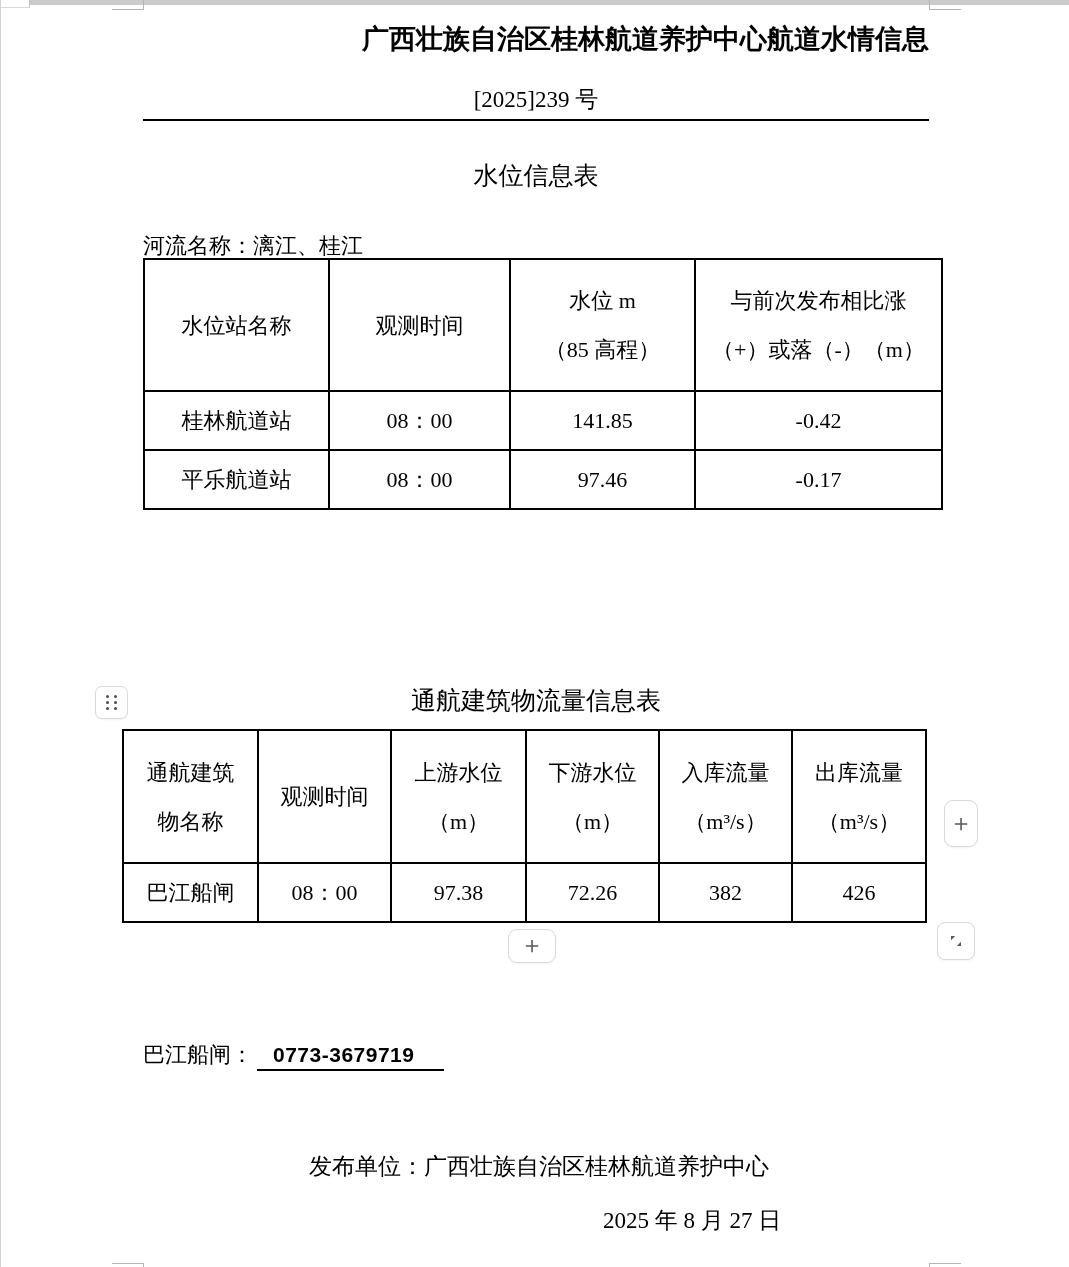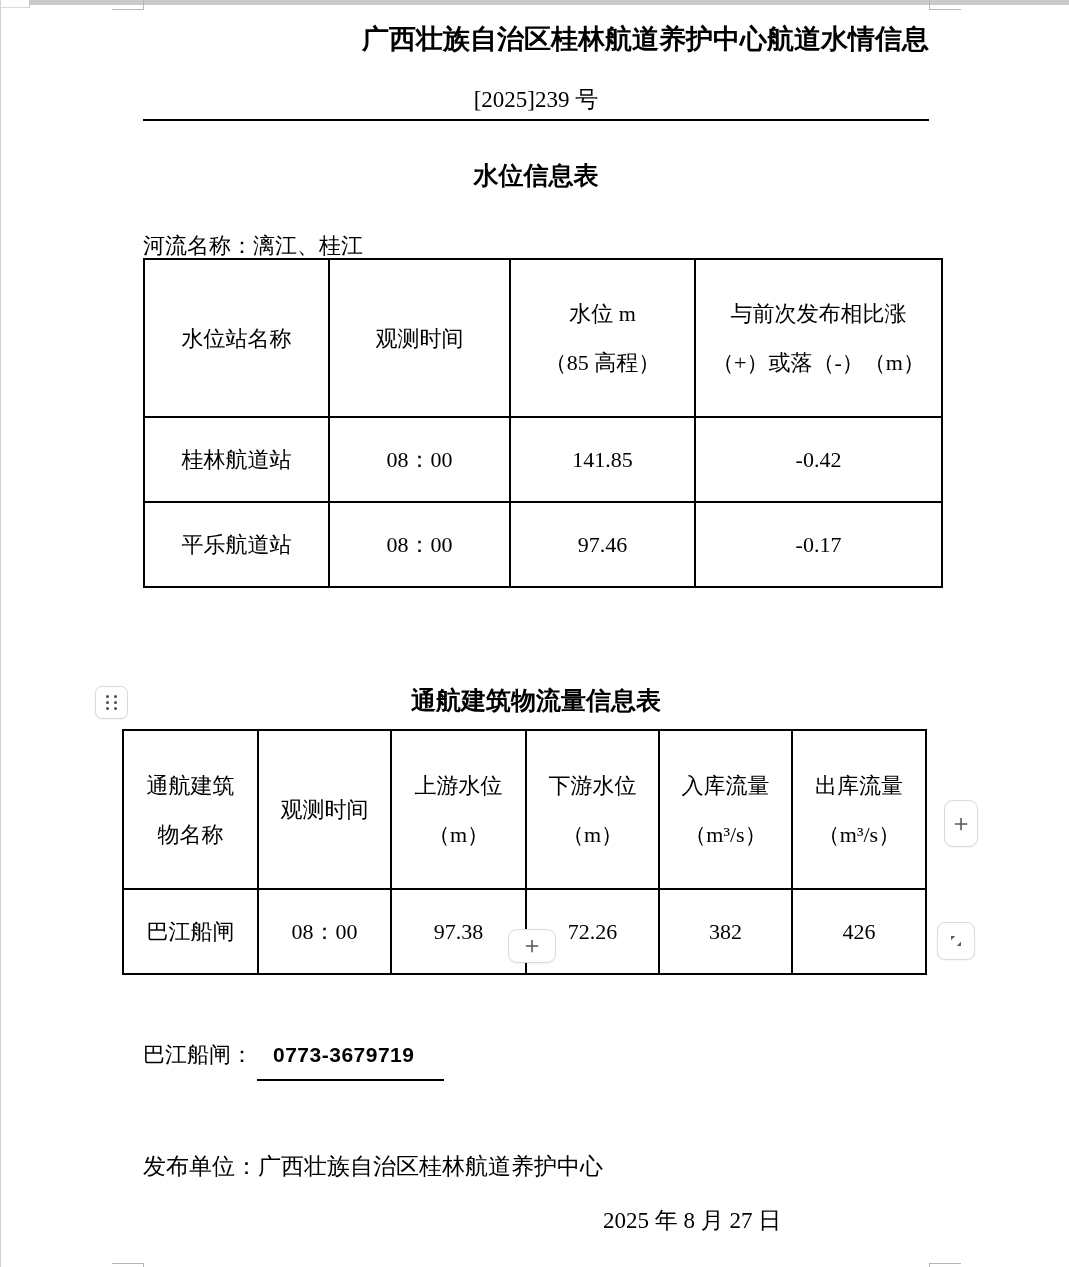--- a/index.html
+++ b/index.html
@@ -18,29 +18,29 @@
   .crop.tr { left:929px; top:0;      border-left:1px solid #b5b5b5;  border-bottom:1px solid #b5b5b5; }
   .crop.bl { left:112px; top:1263px; border-right:1px solid #b5b5b5; border-top:1px solid #b5b5b5; height:4px; }
   .crop.br { left:929px; top:1263px; border-left:1px solid #b5b5b5;  border-top:1px solid #b5b5b5; height:4px; }
 
   
   .abs { position:absolute; }
   .doc-title { top:22px; left:143px; width:786px; text-align:right;
     font-size:27px; font-weight:bold; line-height:34px; }
   .doc-number { top:84px; left:143px; width:786px; text-align:center; font-size:23px; }
   .title-divider { top:119px; left:143px; width:786px; border-top:2px solid #000000; height:0; }
-  .section-title { left:143px; width:786px; text-align:center; font-size:25px; font-weight:bold; }
+  .section-title { left:143px; width:786px; text-align:center; font-size:25px; font-weight:normal; }
   .s1 { top:159px; }
   .s2 { top:684px; }
   .river-line { top:215px; left:143px; font-size:22px;margin-top:16px; }
 
   
   table.dtable { position:absolute; border-collapse:collapse; table-layout:fixed; }
   table.dtable td { border:2px solid #000000; text-align:center; vertical-align:middle;
-    font-size:22px; padding:13px; overflow:hidden; }
+    font-size:22px; padding:0; overflow:hidden; }
   #water-table { top:258px; left:143px; width:798px; }
   #flow-table  { top:729px; left:122px; width:803px; }
   #water-table tr.hrow td { height:130px; }
   #water-table tr.drow td { height:57px;margin-top:24px; }
   #flow-table tr.hrow td { height:131px; }
   #flow-table tr.drow td { height:57px; }
   .hline { line-height:49px; }
 
   
   .ctrl { position:absolute; background:#ffffff; border:1px solid #dadada; border-radius:7px;
@@ -51,22 +51,22 @@
   .dots i { width:3px; height:3px; background:#4d4d4d; border-radius:50%; }
   .add-col-btn { left:944px; top:800px; width:34px; height:47px; border-radius:9px; }
   .add-row-btn { left:508px; top:929px; width:48px; height:34px; border-radius:9px; }
   .plus { font-family:"Liberation Sans","DejaVu Sans",sans-serif; font-size:24px; line-height:1;
     color:#595959; font-weight:400; transform:translateY(-1px); }
   .expand-btn { left:937px; top:922px; width:38px; height:38px; border-radius:8px; }
 
   
   .contact-line { top:1040px; left:143px; font-size:22px; }
   .phone { font-family:"Liberation Sans","DejaVu Sans",sans-serif; font-weight:bold; font-size:21px;
-    border-bottom:2px solid #000000; padding:0 30px 13px 16px; margin-left:4px; letter-spacing:0.5px; }
-  .publisher-line { top:1151px; left:143px; width:792px; text-align:left; font-size:23px; }
+    border-bottom:2px solid #000000; padding:0 30px 3px 16px; margin-left:4px; letter-spacing:0.5px; }
+  .publisher-line { top:1151px; left:143px; width:792px; text-align:center; font-size:23px; }
   .date-line { top:1205px; left:392px; width:600px; text-align:center; font-size:23px; }
 </style>
 </head>
 <body>
 
 <div class="top-strip"></div>
 <div class="corner-notch"></div>
 <div class="left-edge"></div>
 <div class="crop tl"></div>
 <div class="crop tr"></div>

